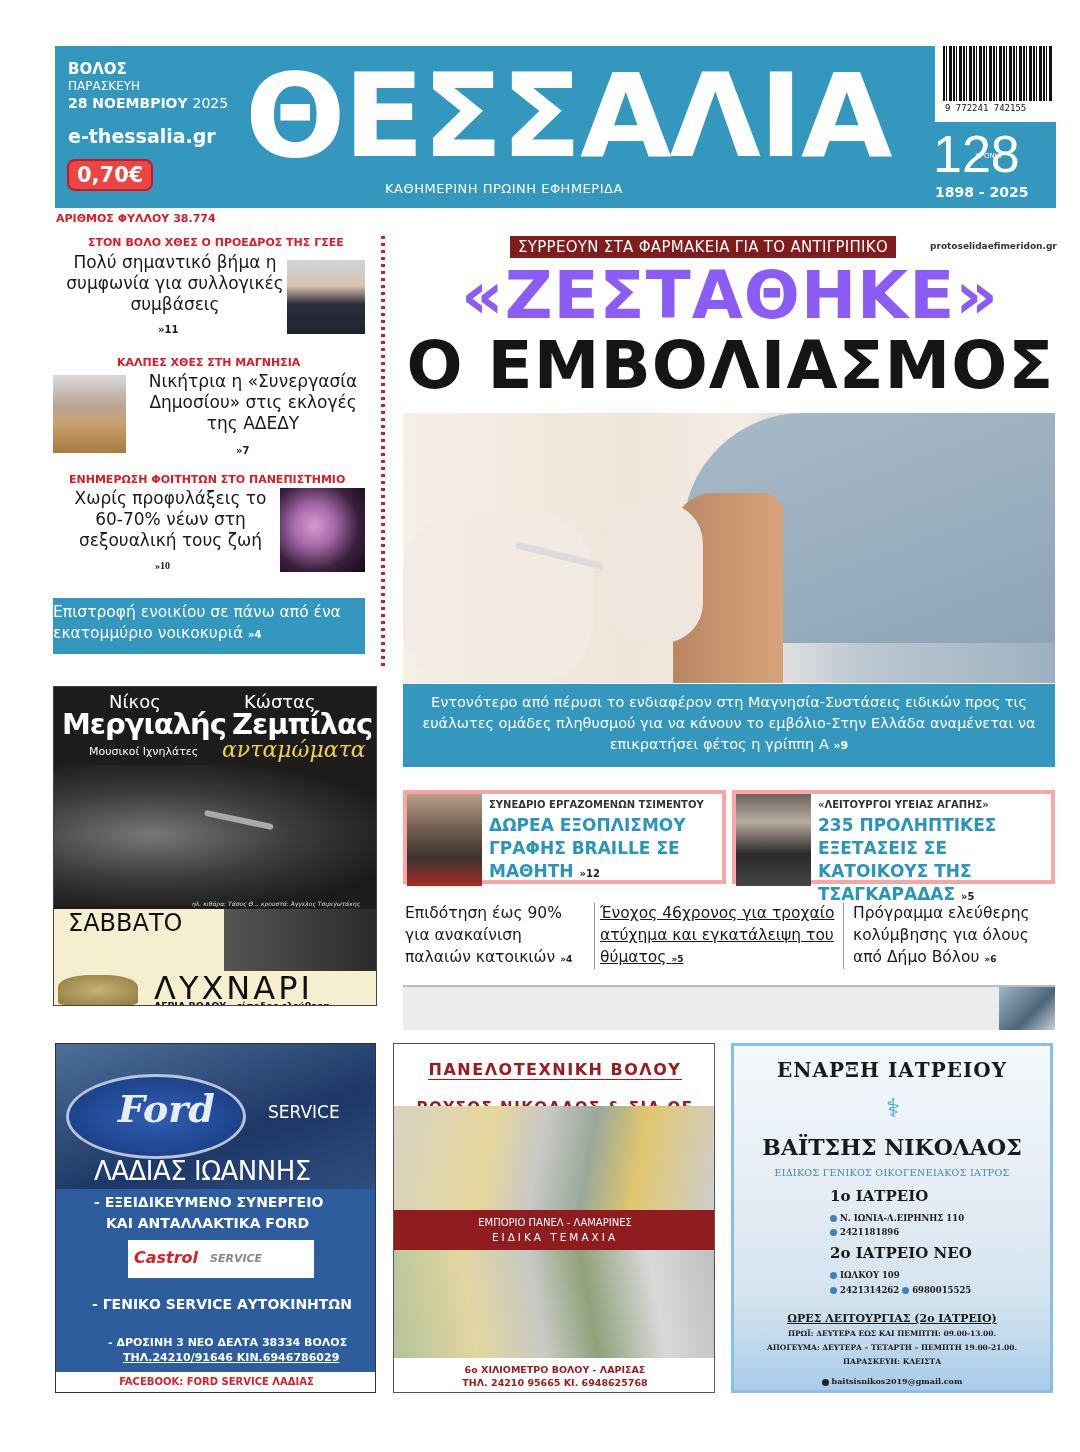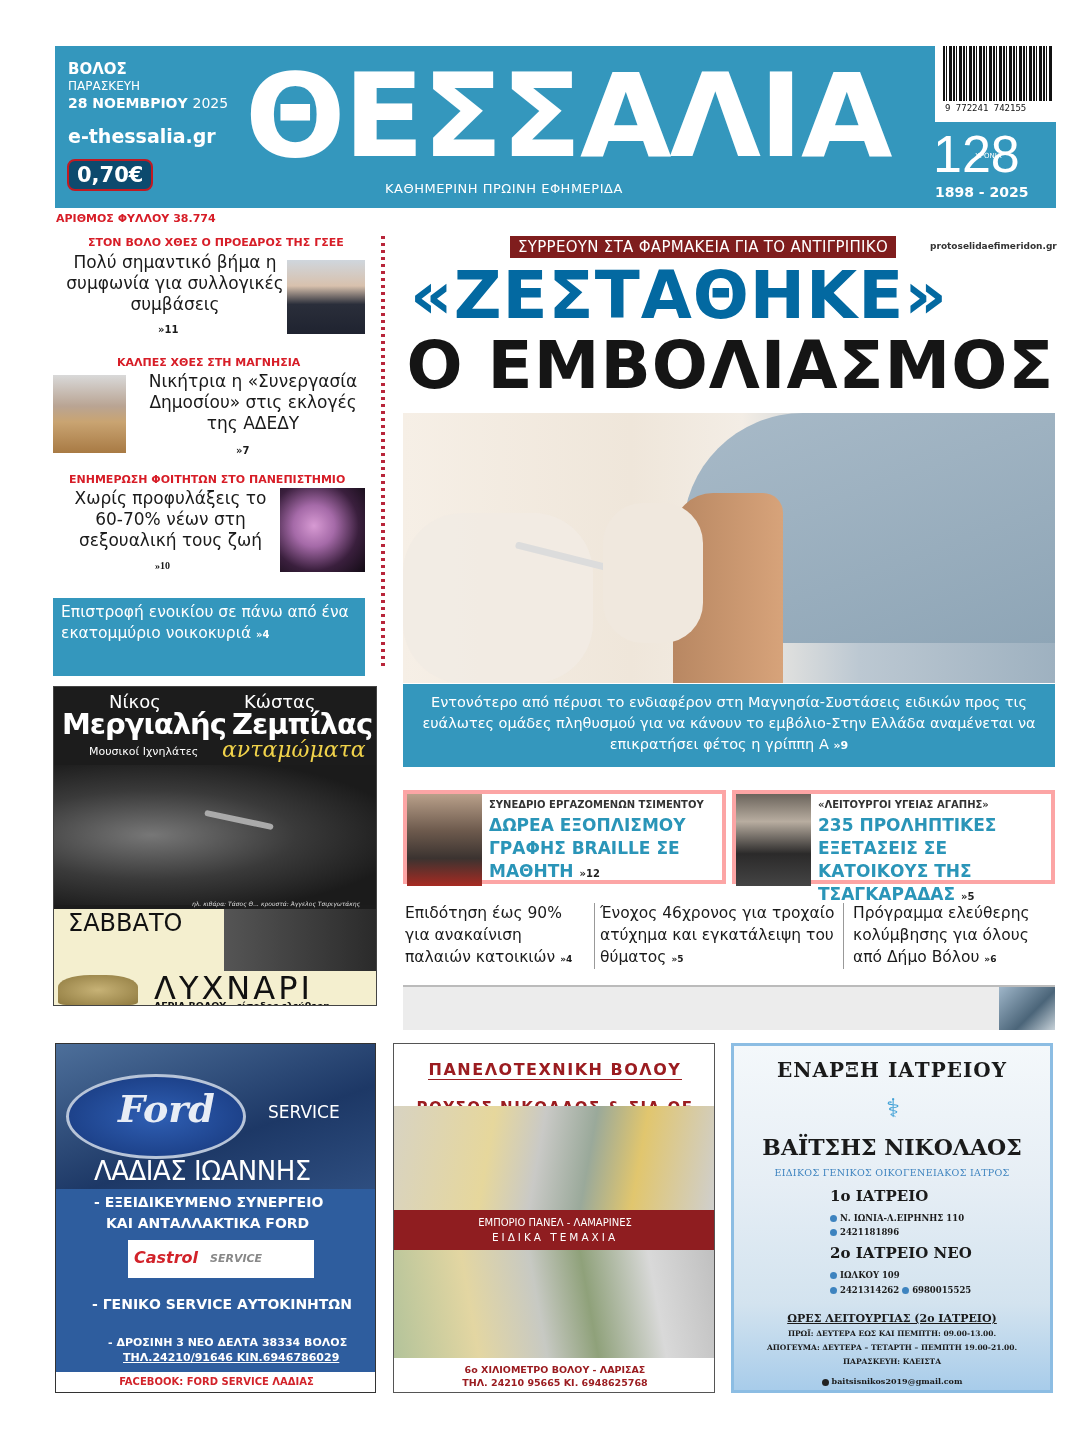--- a/index.html
+++ b/index.html
@@ -6,40 +6,40 @@
   body { width: 1080px; height: 1452px; background: #fff; position: relative; overflow: hidden; font-family: "DejaVu Sans", sans-serif; color: #1a1a1a; }
   .abs { position: absolute; }
 
   
   .masthead { left: 55px; top: 46px; width: 1001px; height: 162px; background: #3497bd; }
   .mh-city { left: 13px; top: 14px; color: #fff; font-weight: bold; font-size: 15px; }
   .mh-day { left: 13px; top: 33px; color: #fff; font-size: 12px; }
   .mh-date { left: 13px; top: 49px; color: #fff; font-size: 14px; font-weight: bold; }
   .mh-date span.y { font-weight: normal; }
   .mh-site { left: 13px; top: 79px; color: #fff; font-size: 19px; font-weight: bold; }
-  .mh-price { left: 12px; top: 113px; background: #0c4a6e; color: #fff; font-weight: bold; font-size: 21px; padding: 2px 8px; border-radius: 8px; border: 2px solid #c01a22; }
+  .mh-price { left: 12px; top: 113px; background: #ef4444; color: #fff; font-weight: bold; font-size: 21px; padding: 2px 8px; border-radius: 8px; border: 2px solid #c01a22; }
   .mh-title { left: 190px; top: 12px; color: #fff; font-family: "DejaVu Sans", sans-serif; font-weight: bold; font-size: 116px; letter-spacing: -2px; line-height: 1; transform: scaleX(1.02); transform-origin: left; }
   .mh-tagline { left: 330px; top: 135px; color: #fff; font-size: 13px; letter-spacing: 0.5px; }
   .barcode-box { left: 880px; top: -4px; width: 125px; height: 80px; background: #fff; }
   .barcode { position: absolute; left: 8px; top: 4px; width: 110px; height: 55px; background: repeating-linear-gradient(90deg, #111 0 2px, #fff 2px 3px, #111 3px 4px, #fff 4px 6px, #111 6px 9px, #fff 9px 10px); }
   .barcode-num { position: absolute; left: 10px; top: 61px; font-size: 9px; font-family: "DejaVu Sans Mono", monospace; color: #111; }
   .mh-years { left: 878px; top: 82px; color: #fff; font-size: 52px; font-weight: 300; line-height: 1; font-family: "Liberation Sans", sans-serif; }
   .mh-years-label { left: 920px; top: 106px; color: #fff; font-size: 7px; }
   .mh-range { left: 880px; top: 138px; color: #fff; font-size: 14px; font-weight: bold; }
 
   .issue-no { left: 56px; top: 212px; color: #d71d27; font-size: 11px; font-weight: bold; }
 
   
   .kicker { color: #d71d27; font-weight: bold; font-size: 11px; position: absolute; white-space: nowrap; }
   .stitle { position: absolute; font-size: 17px; line-height: 21px; color: #1a1a1a; text-align: center; }
   .ref { position: absolute; font-size: 10px; font-weight: bold; color: #1a1a1a; }
   .photo { position: absolute; }
   .dotted-rule { left: 381px; top: 236px; width: 4px; height: 430px; background: repeating-linear-gradient(180deg, #b8253a 0 3px, transparent 3px 7px); }
 
-  .rent-box { left: 53px; top: 598px; width: 312px; height: 78px; background: #3497bd; color: #fff; font-size: 15.5px; line-height: 21px; padding: 4px 8px; }
+  .rent-box { left: 53px; top: 598px; width: 312px; height: 56px; background: #3497bd; color: #fff; font-size: 15.5px; line-height: 21px; padding: 4px 0; }
   .rent-box .r { font-weight: bold; font-size: 10px; }
 
   
   .concert { left: 53px; top: 686px; width: 324px; height: 320px; background: #1c1c1c; border: 1px solid #444; overflow: hidden; padding-left: 12px; }
   .concert .n1 { position: absolute; left: 55px; top: 4px; color: #fff; font-size: 18px; }
   .concert .n2 { position: absolute; left: 190px; top: 4px; color: #fff; font-size: 18px; }
   .concert .s1 { position: absolute; left: 8px; top: 20px; color: #fff; font-size: 29px; font-weight: bold; letter-spacing: -1px; }
   .concert .s2 { position: absolute; left: 178px; top: 20px; color: #fff; font-size: 29px; font-weight: bold; letter-spacing: -1px; }
   .concert .grp { position: absolute; left: 35px; top: 58px; color: #fff; font-size: 11px; }
   .concert .album { position: absolute; left: 168px; top: 50px; color: #f0d24a; font-size: 22px; font-style: italic; font-family: "DejaVu Serif", serif; }
@@ -50,21 +50,21 @@
   .concert .band { position: absolute; left: 170px; top: 222px; width: 154px; height: 62px; background: linear-gradient(90deg, #555, #2a2a2a); }
   .concert .day { position: absolute; left: 14px; top: 222px; font-size: 24px; color: #111; }
   .concert .date { position: absolute; left: 6px; top: 242px; font-size: 38px; font-weight: bold; color: #111; letter-spacing: -2px; }
   .concert .venue { position: absolute; left: 100px; top: 282px; font-size: 32px; color: #111; letter-spacing: 3px; }
   .concert .lamp { position: absolute; left: 4px; top: 288px; width: 80px; height: 30px; background: radial-gradient(ellipse, #c7b276, #8f7a3f); border-radius: 40% 40% 10% 10%; }
   .concert .info1 { position: absolute; left: 100px; top: 313px; font-size: 9.5px; font-weight: bold; color: #111; }
 
   
   .red-kicker { left: 510px; top: 236px; background: #7f1d1d; color: #fff; font-size: 15px; padding: 2px 8px; letter-spacing: 0.3px; }
   .watermark { left: 928px; top: 241px; font-size: 9px; font-weight: bold; color: #333; background: #fff; padding: 0 2px; }
-  .headline1 { left: 410px; top: 263px; font-size: 66px; font-weight: bold; color: #0369a1; letter-spacing: 1px; line-height: 1; width: 640px; }
+  .headline1 { left: 410px; top: 263px; font-size: 66px; font-weight: bold; color: #8b5cf6; letter-spacing: 1px; line-height: 1; width: 640px; text-align: center; }
   .headline2 { left: 403px; top: 333px; font-size: 66px; font-weight: bold; color: #151515; letter-spacing: 1px; line-height: 1; width: 655px; text-align: center; }
 
   .hero { left: 403px; top: 413px; width: 652px; height: 270px; background: linear-gradient(90deg, #f6efe6 0%, #efe6da 35%, #f3ede5 52%, #bcc8d2 70%, #9eb1c0 100%); overflow: hidden; }
   .hero .arm { position: absolute; left: 270px; top: 80px; width: 110px; height: 200px; background: linear-gradient(90deg, #b88762, #d7a37a); border-radius: 40px 20px 0 0; }
   .hero .sleeve { position: absolute; left: 280px; top: 0; width: 380px; height: 230px; background: linear-gradient(160deg, #a8bac8, #8ea5b6); border-radius: 120px 0 0 60px; }
   .hero .glove1 { position: absolute; left: 0; top: 100px; width: 190px; height: 170px; background: #f2ebe3; border-radius: 60px; opacity: 0.9; }
   .hero .glove2 { position: absolute; left: 200px; top: 90px; width: 100px; height: 140px; background: #f0e8de; border-radius: 40px; }
   .hero .syringe { position: absolute; left: 110px; top: 150px; width: 180px; height: 7px; background: #dcdcdc; transform: rotate(14deg); border-radius: 3px; }
 
   .caption-box { left: 403px; top: 684px; width: 652px; height: 83px; background: #3497bd; color: #fff; text-align: center; font-size: 14.5px; line-height: 21px; padding-top: 8px; }
@@ -234,21 +234,21 @@
 <div class="story-card" style="left:732px;width:323px;">
   <div class="img" style="background:linear-gradient(180deg,#6b645c 0%,#b8ada0 30%,#2b2a2a 65%,#444 100%);"></div>
   <div class="k">«ΛΕΙΤΟΥΡΓΟΙ ΥΓΕΙΑΣ ΑΓΑΠΗΣ»</div>
   <div class="t" style="width:240px;"><span>235 ΠΡΟΛΗΠΤΙΚΕΣ ΕΞΕΤΑΣΕΙΣ ΣΕ ΚΑΤΟΙΚΟΥΣ ΤΗΣ ΤΣΑΓΚΑΡΑΔΑΣ</span> <span class="r"><span>»</span><span>5</span></span></div>
 </div>
 
 <div class="brief" style="left:405px;width:185px;">
   <span>Επιδότηση έως 90% για ανακαίνιση παλαιών κατοικιών</span> <span class="r"><span>»</span><span>4</span></span>
 </div>
 <div class="vsep" style="left:594px;"></div>
-<div class="brief" style="left:600px;width:245px;">
+<div class="brief" style="left:600px;width:245px;text-decoration:underline;">
   <span>Ένοχος 46χρονος για τροχαίο ατύχημα και εγκατάλειψη του θύματος</span> <span class="r"><span>»</span><span>5</span></span>
 </div>
 <div class="vsep" style="left:843px;"></div>
 <div class="brief" style="left:853px;width:205px;">
   <span>Πρόγραμμα ελεύθερης κολύμβησης για όλους από Δήμο Βόλου</span> <span class="r"><span>»</span><span>6</span></span>
 </div>
 
 <div class="abs banner">
   <div class="img"></div>
 </div>

